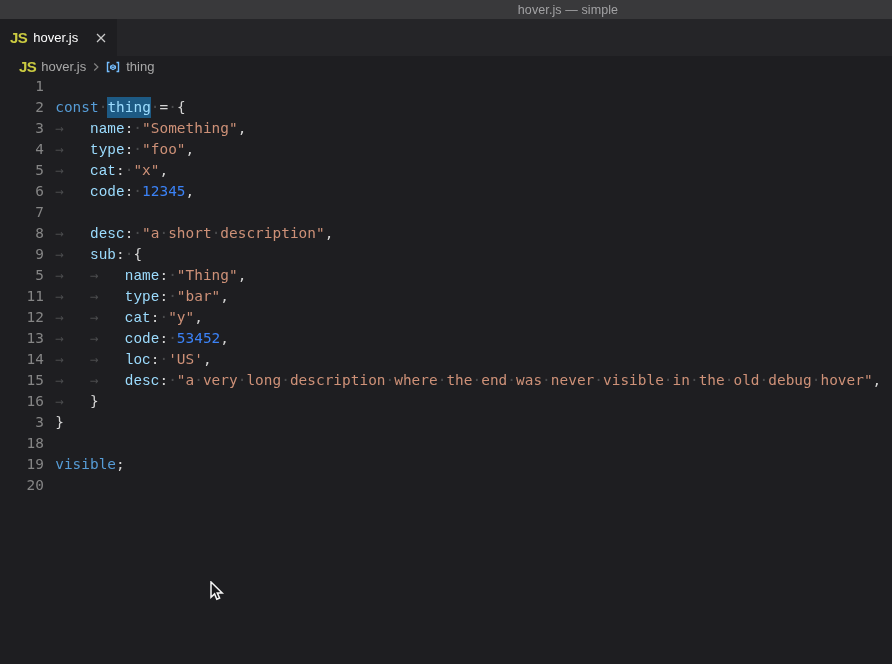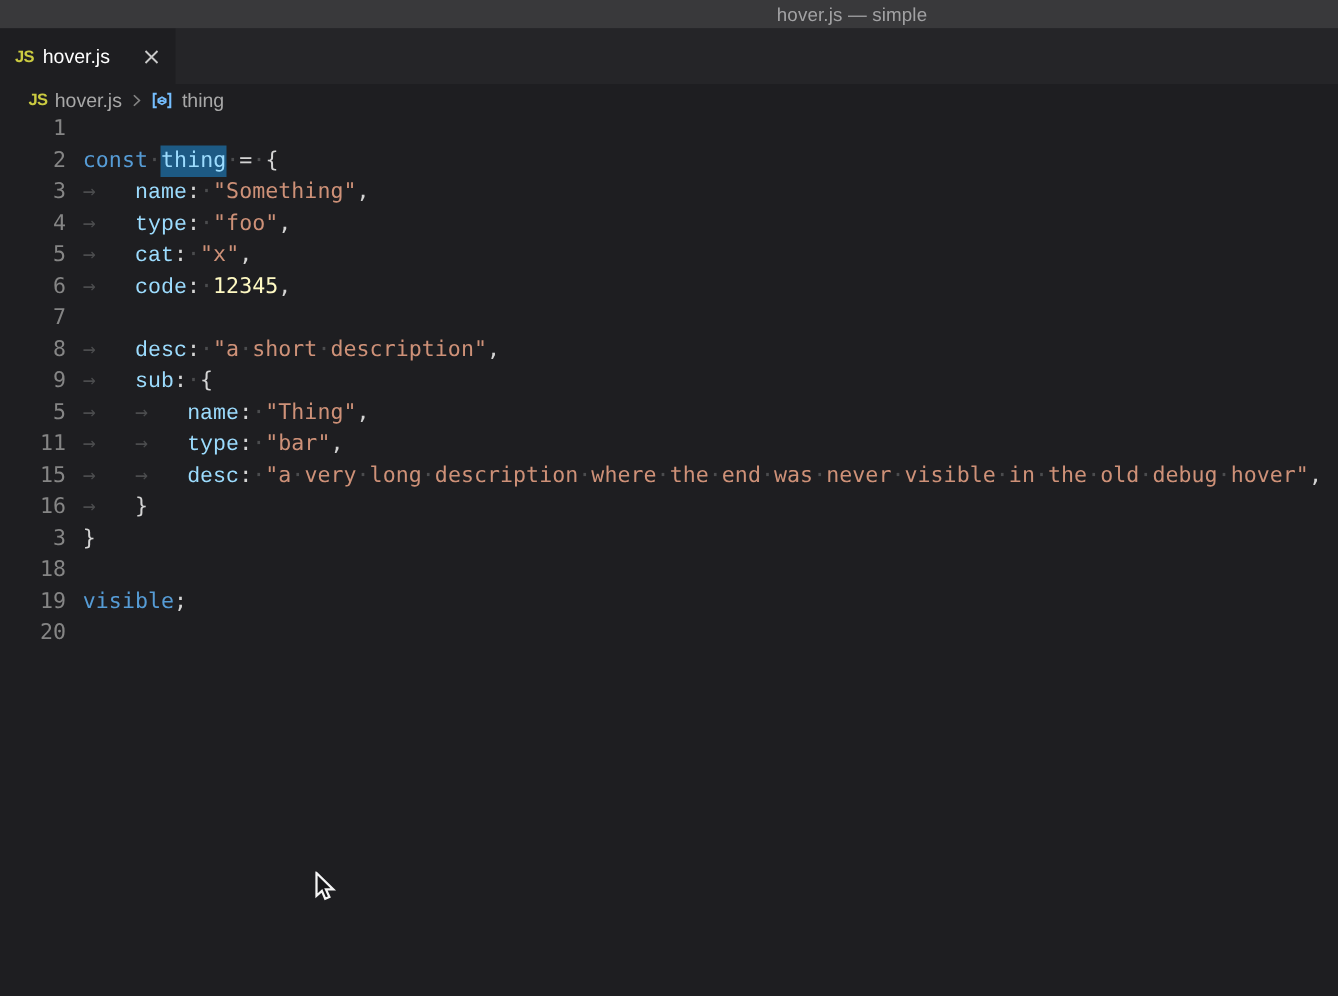--- a/index.html
+++ b/index.html
@@ -23,21 +23,21 @@
     position: absolute; left: 0; top: 19px; width: 892px; height: 37px;
     background: #252528;
   }
   .tab {
     position: absolute; left: 0; top: 0; width: 117px; height: 37px;
     background: #1e1e21;
     display: flex; align-items: center; padding-left: 10px; cursor: pointer;
   }
   .js-badge {
     font-family: "Liberation Sans", sans-serif;
-    font-weight: bold; font-size: 11px; letter-spacing: -0.5px;
+    font-weight: bold; font-size: 15px; letter-spacing: -0.5px;
     color: #cbcb41; flex: 0 0 auto;
   }
   .tab .tab-label {
     margin-left: 6px; font-size: 13px; color: #ffffff; white-space: nowrap;
   }
   .tab .close-btn {
     margin-left: auto; margin-right: 8px; width: 16px; height: 16px;
     display: flex; align-items: center; justify-content: center; border-radius: 3px;
   }
   
@@ -65,21 +65,21 @@
   }
   .ln {
     position: absolute; left: 0; top: 0; width: 44px; height: 21px;
     text-align: right; color: #858585;
   }
   .code { position: absolute; left: 55.2px; top: 0; height: 21px; }
   .tk-kw   { color: #569cd6; }
   .tk-prop { color: #9cdcfe; font-family: Liberation Mono, monospace; }
   .tk-var  { color: #9cdcfe; }
   .tk-str  { color: #ce9178; }
-  .tk-num  { color: #fef9c3; margin-top: 12px; }
+  .tk-num  { color: #3b82f6; margin-top: 12px; }
   .tk-pl   { color: #d4d4d4; }
   .tk-ws   { color: #4b4c4e; }
   .sel {
     display: inline-block; height: 21px; line-height: 21px; vertical-align: top;
     background: #1d5a84;
   }
   
   .mouse-cursor { position: absolute; left: 209.5px; top: 581px; pointer-events: none; }
 </style>
 </head>
@@ -127,20 +127,23 @@
       <div class="line"><span class="ln">2</span><span class="code"><span class="tk-kw">const</span><span class="tk-ws">·</span><span class="sel"><span class="tk-var">thing</span></span><span class="tk-ws">·</span><span class="tk-pl">=</span><span class="tk-ws">·</span><span class="tk-pl">{</span></span></div>
       <div class="line"><span class="ln">3</span><span class="code"><span class="tk-ws">→   </span><span class="tk-prop">name</span><span class="tk-pl">:</span><span class="tk-ws">·</span><span class="tk-str">"Something"</span><span class="tk-pl">,</span></span></div>
       <div class="line"><span class="ln">4</span><span class="code"><span class="tk-ws">→   </span><span class="tk-prop">type</span><span class="tk-pl">:</span><span class="tk-ws">·</span><span class="tk-str">"foo"</span><span class="tk-pl">,</span></span></div>
       <div class="line"><span class="ln">5</span><span class="code"><span class="tk-ws">→   </span><span class="tk-prop">cat</span><span class="tk-pl">:</span><span class="tk-ws">·</span><span class="tk-str">"x"</span><span class="tk-pl">,</span></span></div>
       <div class="line"><span class="ln">6</span><span class="code"><span class="tk-ws">→   </span><span class="tk-prop">code</span><span class="tk-pl">:</span><span class="tk-ws">·</span><span class="tk-num">12345</span><span class="tk-pl">,</span></span></div>
       <div class="line"><span class="ln">7</span></div>
       <div class="line"><span class="ln">8</span><span class="code"><span class="tk-ws">→   </span><span class="tk-prop">desc</span><span class="tk-pl">:</span><span class="tk-ws">·</span><span class="tk-str">"a</span><span class="tk-ws">·</span><span class="tk-str">short</span><span class="tk-ws">·</span><span class="tk-str">description"</span><span class="tk-pl">,</span></span></div>
       <div class="line"><span class="ln">9</span><span class="code"><span class="tk-ws">→   </span><span class="tk-prop">sub</span><span class="tk-pl">:</span><span class="tk-ws">·</span><span class="tk-pl">{</span></span></div>
       <div class="line"><span class="ln">5</span><span class="code"><span class="tk-ws">→   </span><span class="tk-ws">→   </span><span class="tk-prop">name</span><span class="tk-pl">:</span><span class="tk-ws">·</span><span class="tk-str">"Thing"</span><span class="tk-pl">,</span></span></div>
       <div class="line"><span class="ln">11</span><span class="code"><span class="tk-ws">→   </span><span class="tk-ws">→   </span><span class="tk-prop">type</span><span class="tk-pl">:</span><span class="tk-ws">·</span><span class="tk-str">"bar"</span><span class="tk-pl">,</span></span></div>
+      <div class="line"><span class="ln">12</span><span class="code"><span class="tk-ws">→   </span><span class="tk-ws">→   </span><span class="tk-prop">cat</span><span class="tk-pl">:</span><span class="tk-ws">·</span><span class="tk-str">"y"</span><span class="tk-pl">,</span></span></div>
+      <div class="line"><span class="ln">13</span><span class="code"><span class="tk-ws">→   </span><span class="tk-ws">→   </span><span class="tk-prop">code</span><span class="tk-pl">:</span><span class="tk-ws">·</span><span class="tk-num">53452</span><span class="tk-pl">,</span></span></div>
+      <div class="line"><span class="ln">14</span><span class="code"><span class="tk-ws">→   </span><span class="tk-ws">→   </span><span class="tk-prop">loc</span><span class="tk-pl">:</span><span class="tk-ws">·</span><span class="tk-str">'US'</span><span class="tk-pl">,</span></span></div>
       <div class="line"><span class="ln">15</span><span class="code"><span class="tk-ws">→   </span><span class="tk-ws">→   </span><span class="tk-prop">desc</span><span class="tk-pl">:</span><span class="tk-ws">·</span><span class="tk-str">"a</span><span class="tk-ws">·</span><span class="tk-str">very</span><span class="tk-ws">·</span><span class="tk-str">long</span><span class="tk-ws">·</span><span class="tk-str">description</span><span class="tk-ws">·</span><span class="tk-str">where</span><span class="tk-ws">·</span><span class="tk-str">the</span><span class="tk-ws">·</span><span class="tk-str">end</span><span class="tk-ws">·</span><span class="tk-str">was</span><span class="tk-ws">·</span><span class="tk-str">never</span><span class="tk-ws">·</span><span class="tk-str">visible</span><span class="tk-ws">·</span><span class="tk-str">in</span><span class="tk-ws">·</span><span class="tk-str">the</span><span class="tk-ws">·</span><span class="tk-str">old</span><span class="tk-ws">·</span><span class="tk-str">debug</span><span class="tk-ws">·</span><span class="tk-str">hover"</span><span class="tk-pl">,</span></span></div>
       <div class="line"><span class="ln">16</span><span class="code"><span class="tk-ws">→   </span><span class="tk-pl">}</span></span></div>
       <div class="line"><span class="ln">3</span><span class="code"><span class="tk-pl">}</span></span></div>
       <div class="line"><span class="ln">18</span><span class="code"></span></div>
       <div class="line"><span class="ln">19</span><span class="code"><span class="tk-kw">visible</span><span class="tk-pl">;</span></span></div>
       <div class="line"><span class="ln">20</span><span class="code"></span></div>
     </div>
 
   <svg class="mouse-cursor" width="16" height="22" viewBox="0 0 16 22">
     <path d="M1 1 L1 16.2 L4.6 12.9 L6.8 18.2 L9.6 17.0 L7.3 11.9 L12.2 11.9 Z" fill="#17171a" stroke="#f5f5f5" stroke-width="1.5" stroke-linejoin="miter"></path>

